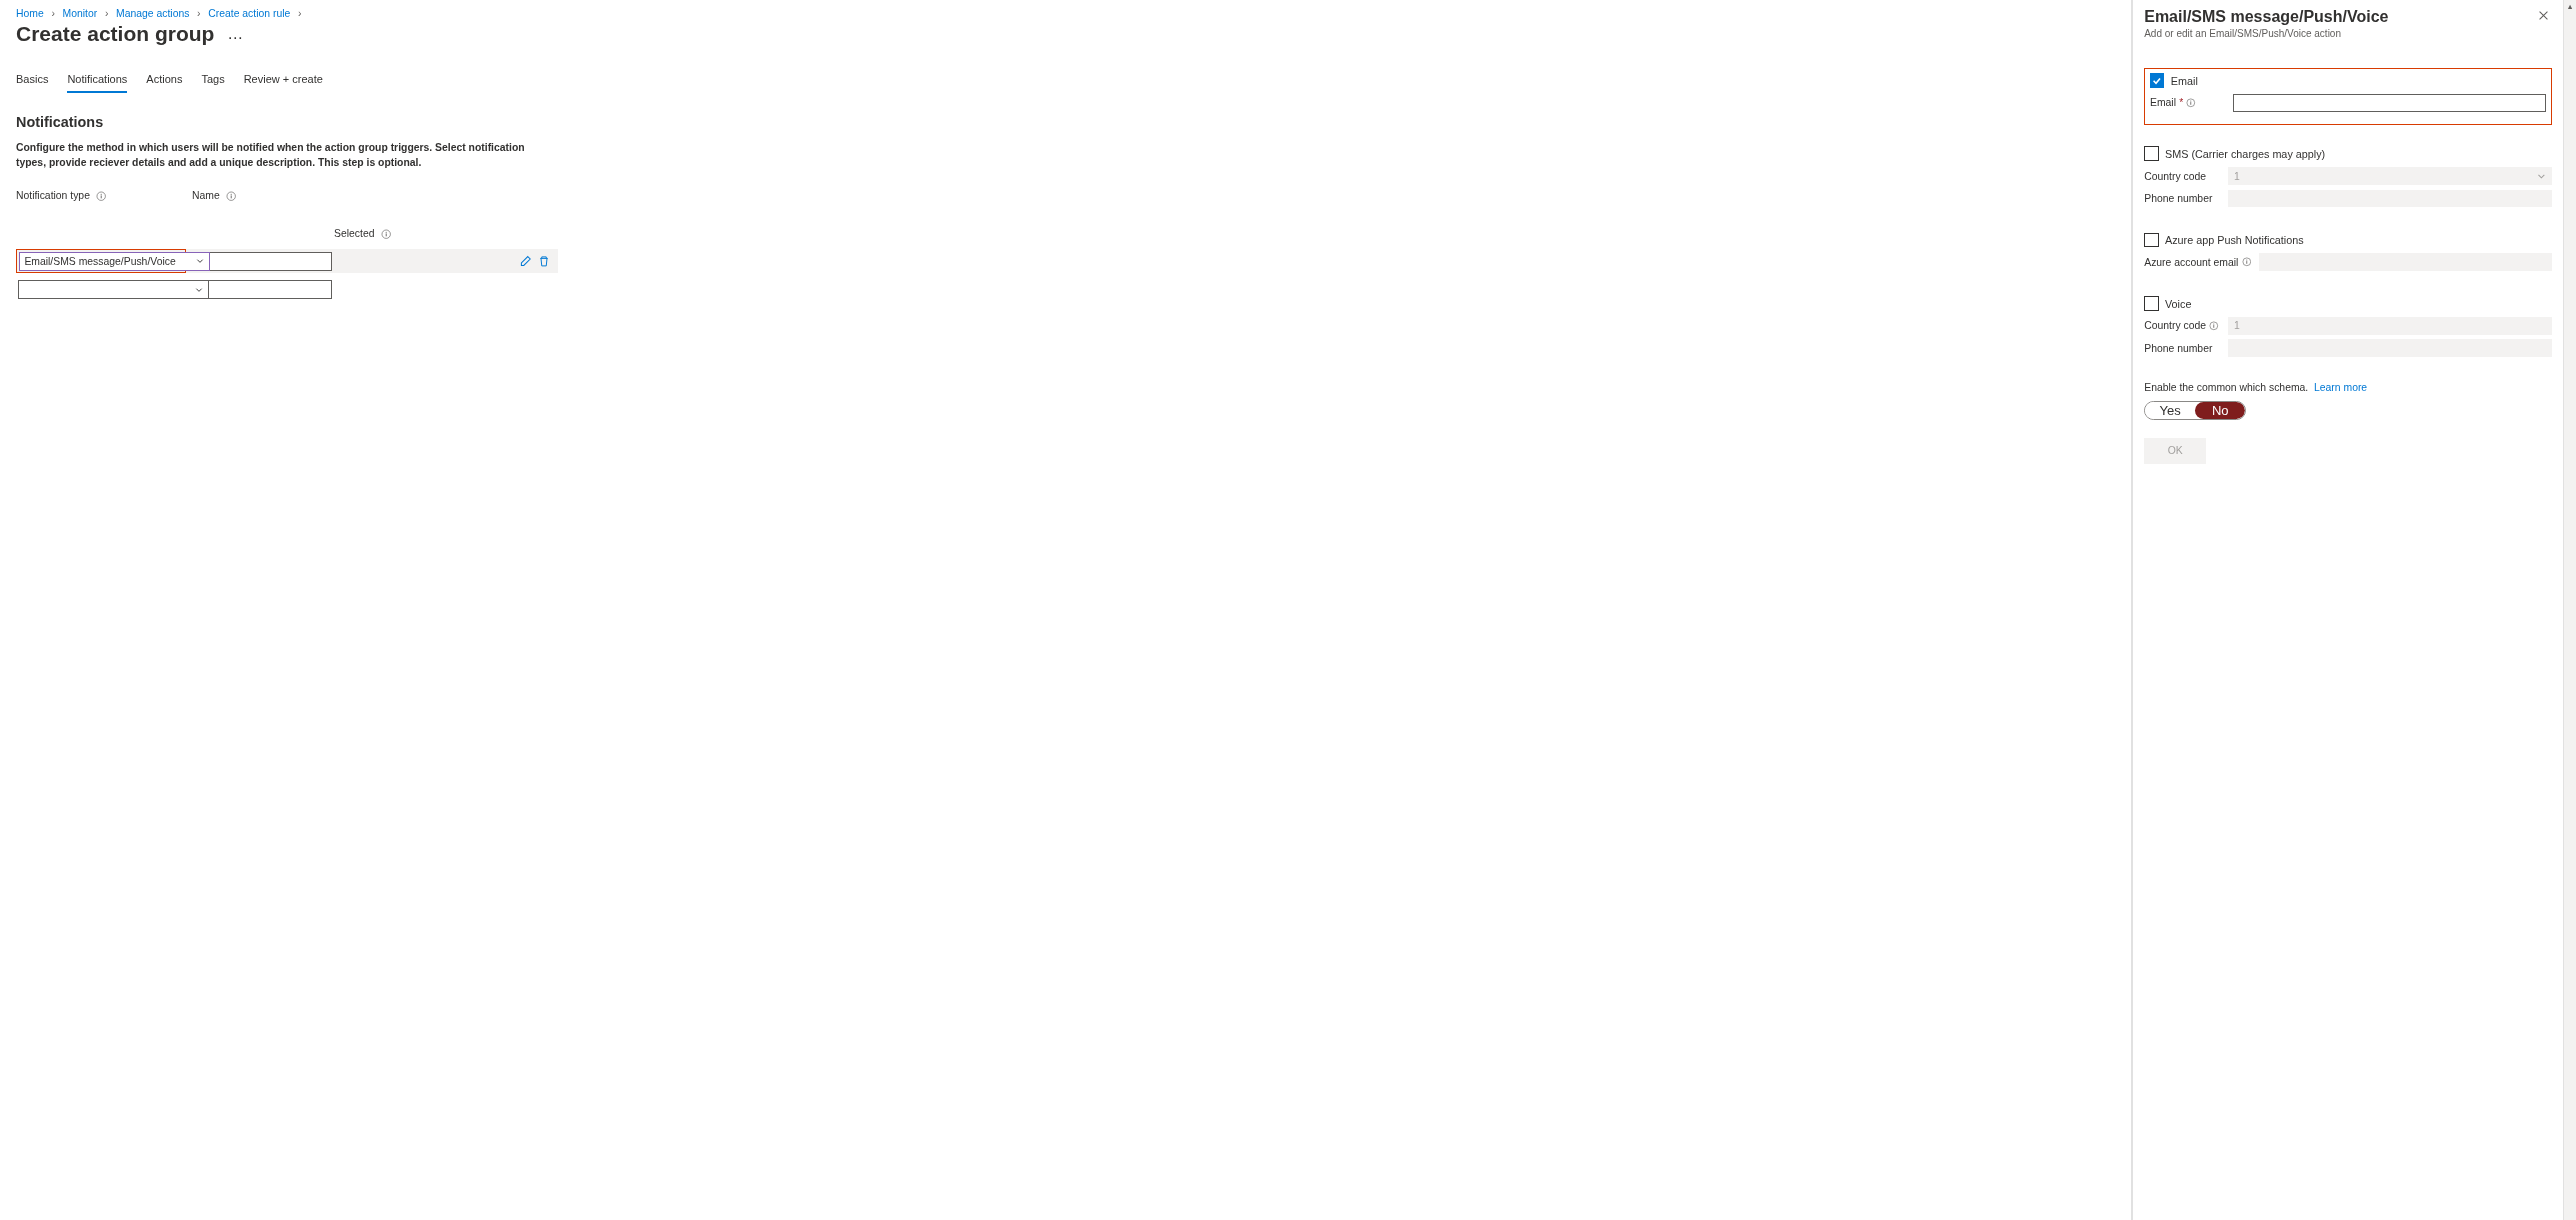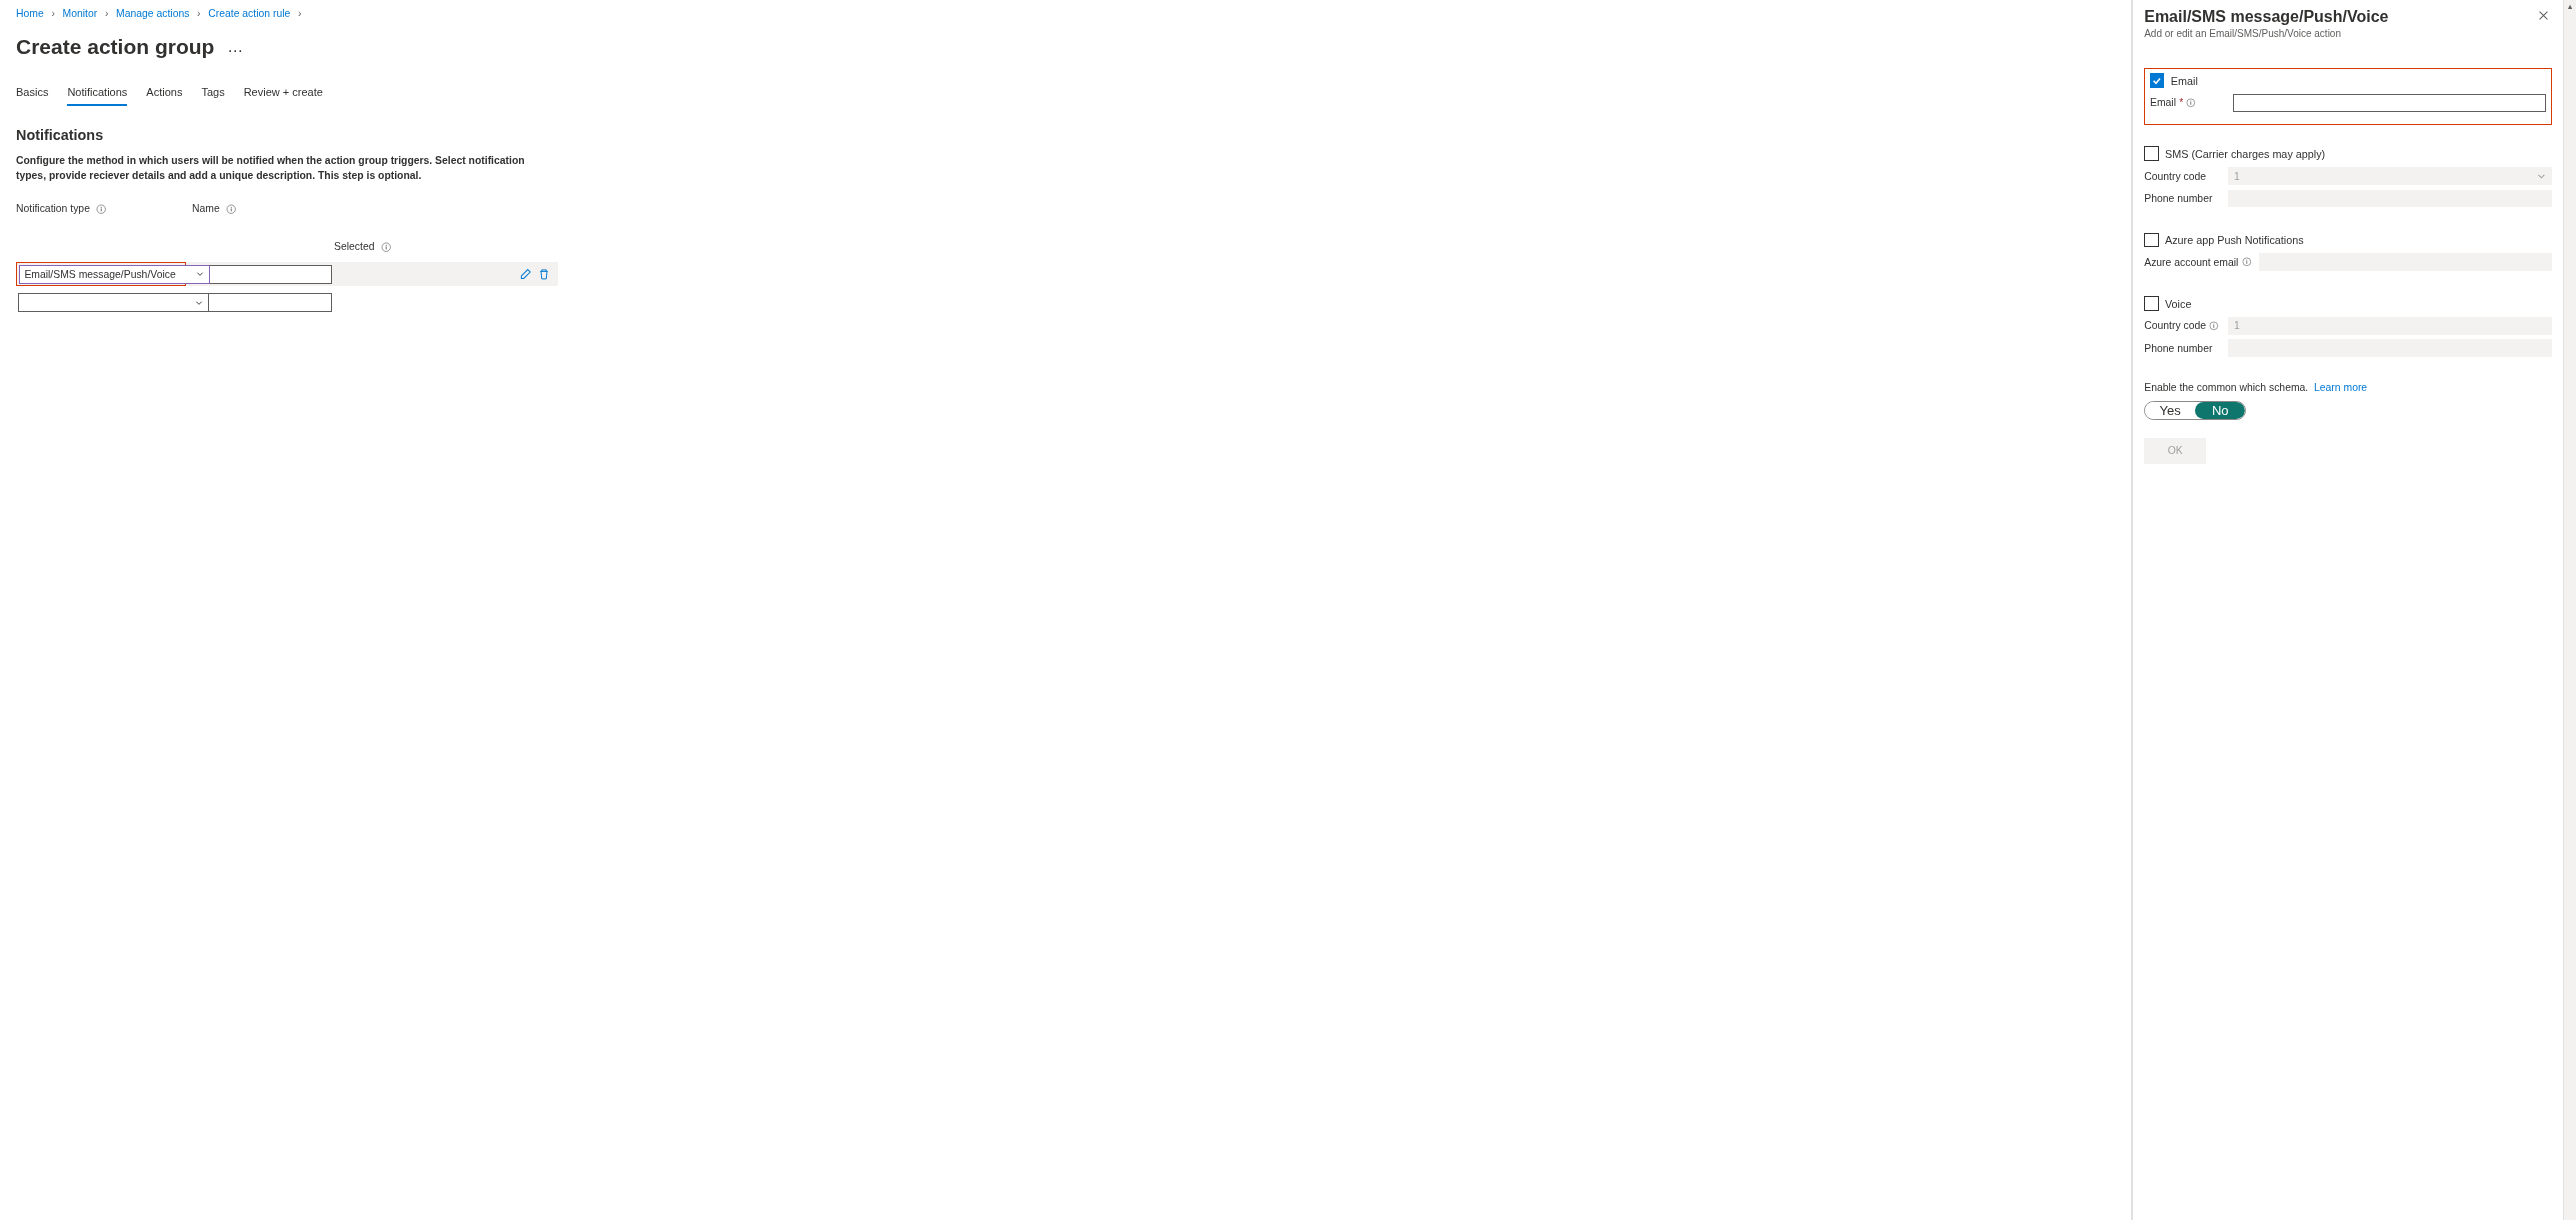--- a/index.html
+++ b/index.html
@@ -18,21 +18,21 @@
   
   .main {
     flex: 1;
     padding: 8px 16px;
     overflow: auto;
     border-right: 0.8px solid #e1e1e1;
   }
   .breadcrumbs {
     font-size: 10.4px;
     color: #323130;
-    margin-bottom: 16px;
+    margin-bottom: 3px;
   }
   .breadcrumbs .crumb { color: #0078d4; }
   .breadcrumbs .sep { color: #605e5c; margin: 0 4.8px; }
   .page-title-row {
     display: flex;
     align-items: center;
     gap: 12.8px;
     margin-bottom: 22px;
   }
   .page-title {
@@ -263,21 +263,21 @@
   .toggle-opt {
     flex: 1;
     display: flex;
     align-items: center;
     justify-content: center;
     font-size: 13px;
     cursor: pointer;
     background: #fff;
   }
   .toggle-opt.active {
-    background: #0f766e;
+    background: #7f1d1d;
     color: #fff;
     border-radius: 9.6px;
   }
   .ok-btn {
     background: #f3f2f1;
     color: #a19f9d;
     border: none;
     height: 26px;
     width: 62px;
     font-size: 10.4px;

